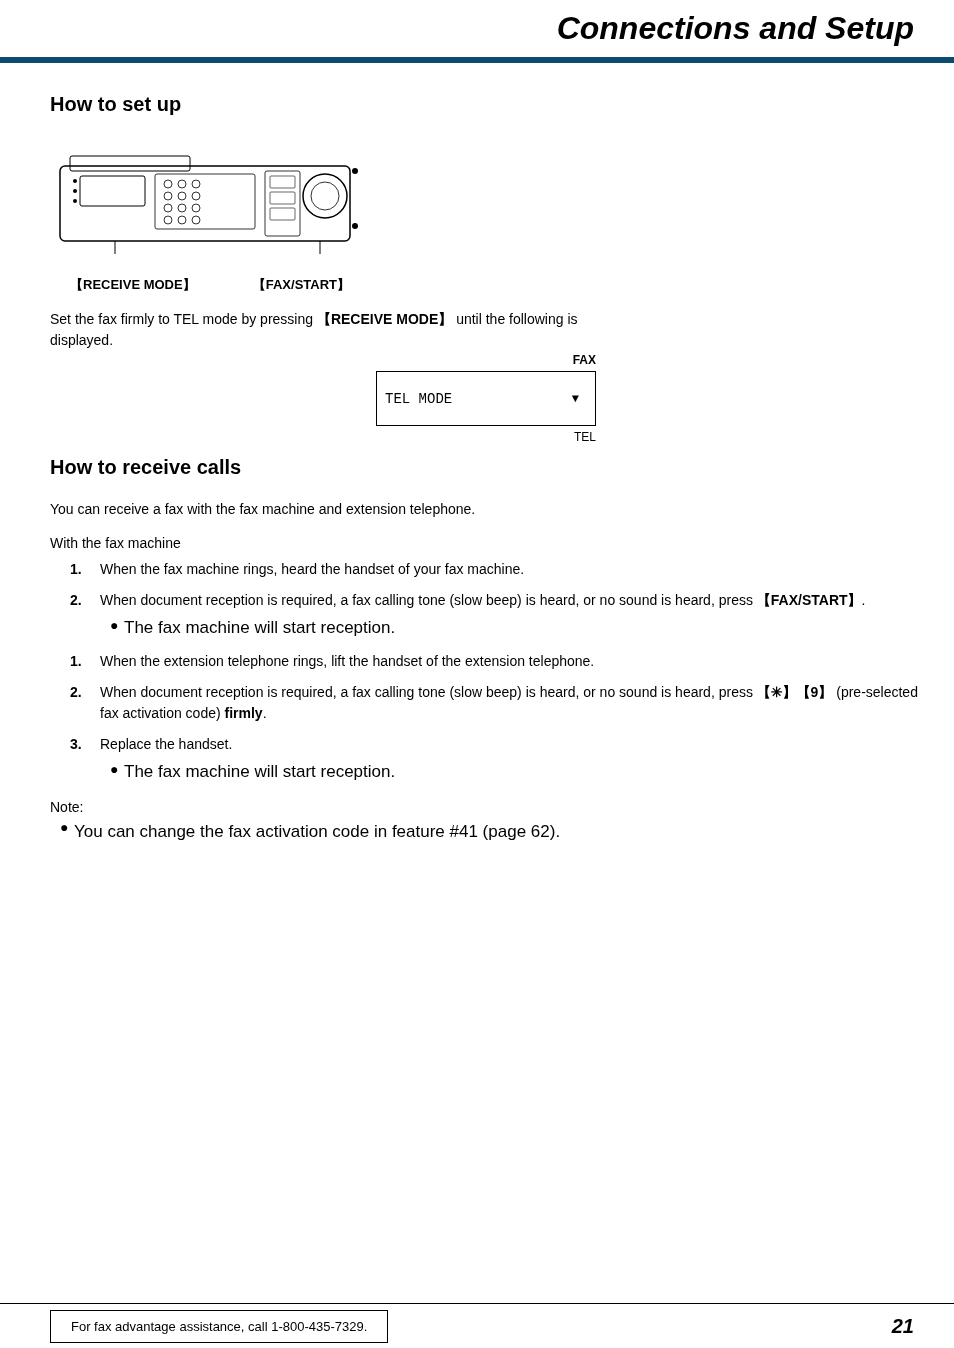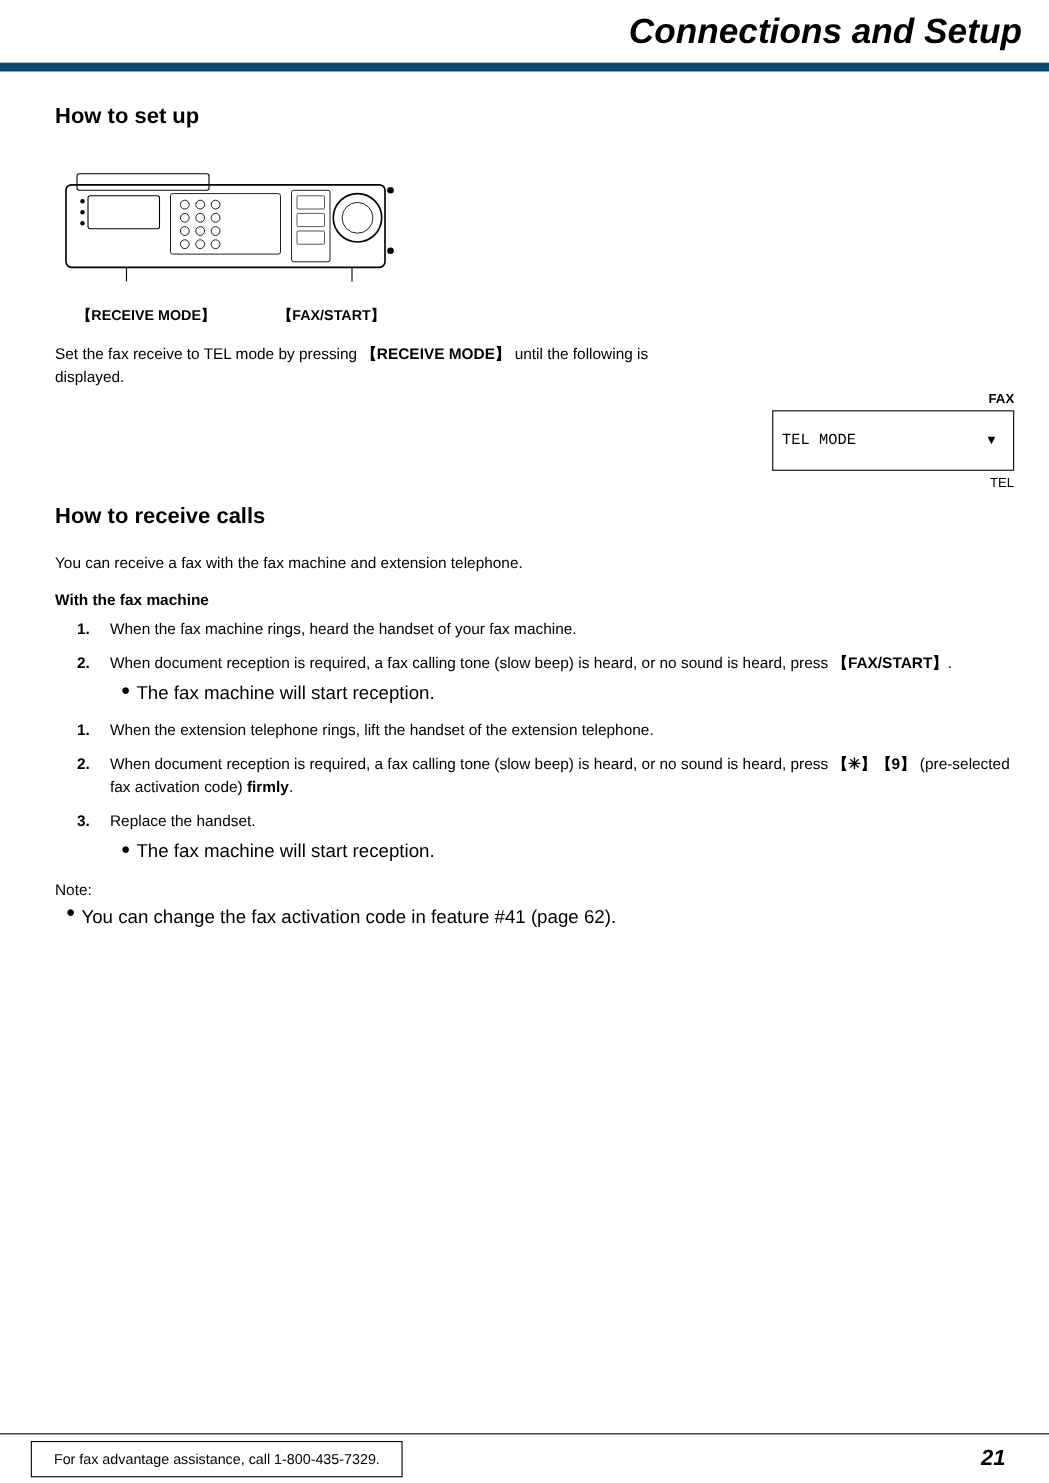--- a/index.html
+++ b/index.html
@@ -16,22 +16,22 @@
 
     .page-container {
       width: 954px;
       min-height: 1348px;
       padding: 0;
       position: relative;
     }
 
     
     .page-header {
-      border-bottom: 8px solid #0c4a6e;
-      padding: 10px 25px 10px 0;
+      border-bottom: 6px solid #0c4a6e;
+      padding: 10px 40px 10px 0;
       text-align: right;
       margin-bottom: 0;
     }
 
     .page-title {
       font-size: 32px;
       font-style: italic;
       font-weight: bold;
       color: #000;
     }
@@ -44,21 +44,21 @@
     
     .section-title {
       font-size: 20px;
       font-weight: bold;
       margin-bottom: 20px;
       margin-top: 10px;
     }
 
     .subsection-title {
       font-size: 14px;
-      font-weight: bold;
+      font-weight: normal;
       margin-bottom: 8px;
       margin-top: 14px;
     }
 
     
     .diagram-container {
       display: flex;
       align-items: flex-end;
       margin-bottom: 20px;
       margin-top: 10px;
@@ -97,21 +97,21 @@
       margin-bottom: 15px;
     }
 
     .bracket-text {
       font-weight: bold;
     }
 
     
     .lcd-container {
       display: flex;
-      justify-content: flex-end;
+      justify-content: center;
       margin: 20px 0 30px 0;
     }
 
     .lcd-wrapper {
       position: relative;
       width: 220px;
     }
 
     .lcd-label-fax {
       position: absolute;
@@ -224,21 +224,21 @@
       display: flex;
       align-items: center;
       justify-content: space-between;
       border-top: 1px solid #000;
     }
 
     .footer-text-box {
       border: 1px solid #000;
       padding: 8px 20px;
       font-size: 13px;
-      margin-left: 28px;
+      margin-left: 50px;
     }
 
     .footer-page-number {
       font-size: 20px;
       font-weight: bold;
       margin-right: 40px;
       font-style: italic;
     }
 
     
@@ -314,21 +314,21 @@
         </div>
       </div>
 
       <div style="display: flex; width: 320px; justify-content: space-between; margin-top: 0;">
         <span class="diagram-label diagram-label-left">【RECEIVE MODE】</span>
         <span class="diagram-label diagram-label-right">【FAX/START】</span>
       </div>
     </div>
 
     <p class="instruction-text">
-      <span>Set the fax receive to TEL mode by pressing</span>
+      <span>Set the fax firmly to TEL mode by pressing</span>
       <span class="bracket-text">【RECEIVE MODE】</span>
       <span> until the following is<br>displayed.</span>
     </p>
 
     <div class="lcd-container">
       <div class="lcd-wrapper">
         <span class="lcd-label-fax">FAX</span>
         <div class="lcd-display">
           <div class="lcd-text-row">
             <span>TEL MODE</span>

